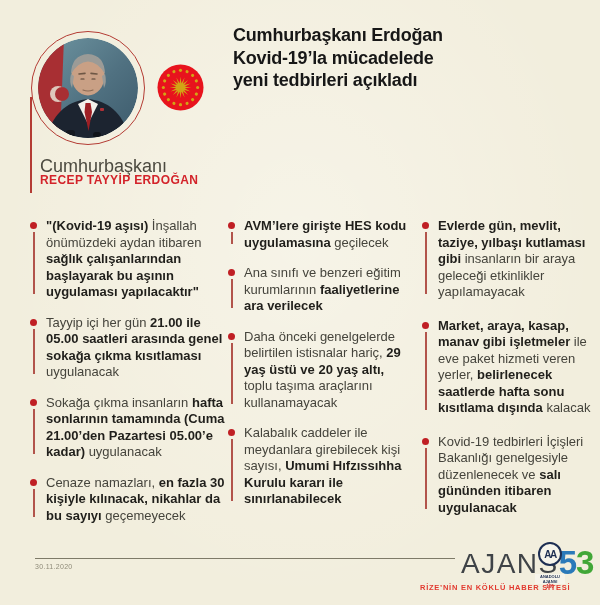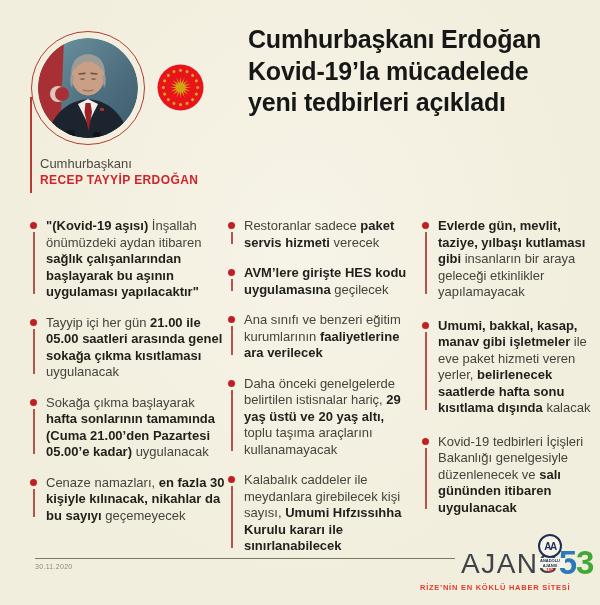--- a/index.html
+++ b/index.html
@@ -11,26 +11,26 @@
   }
   .canvas{position:absolute;inset:0;
     background:radial-gradient(ellipse at 50% 40%, rgba(255,255,252,.35), rgba(0,0,0,0) 70%),#f2eedd;}
 
   
   .ring{position:absolute;left:31px;top:31px;width:112px;height:112px;border:1.5px solid #b43c34;border-radius:50%;}
   .ring-tail{position:absolute;left:30px;top:97px;width:2px;height:96px;background:#b43c34;}
   .portrait{position:absolute;left:38px;top:38px;width:100px;height:100px;border-radius:50%;overflow:hidden;}
   .portrait svg{display:block;}
   .seal{position:absolute;left:157px;top:64px;width:47px;height:47px;}
-  .kicker{position:absolute;left:40px;top:156px;font-size:13px;color:#4c4a40;}
+  .kicker{position:absolute;left:40px;top:156px;font-size:18px;color:#4c4a40;}
   .name{position:absolute;left:40px;top:173px;font-size:12px;font-weight:800;letter-spacing:.4px;color:#d3232a;}
 
   
-  .title{position:absolute;left:248px;top:24px;width:352px;margin:0;
-    font-size:25px;line-height:1.26;font-weight:800;letter-spacing:-.2px;color:#171717;white-space:pre-line;}
+  .title{position:absolute;left:233px;top:24px;width:352px;margin:0;
+    font-size:18px;line-height:1.26;font-weight:800;letter-spacing:-.2px;color:#171717;white-space:pre-line;}
   .subtitle{position:absolute;left:237px;top:138px;width:356px;margin:0;
     font-size:13px;line-height:1.32;color:#45433a;}
 
   
   .col{position:absolute;top:218px;}
   .col1{left:28px;width:198px;}
   .col2{left:226px;width:184px;}
   .col3{left:420px;width:176px;}
   .item{position:relative;padding-left:18px;margin-bottom:14px;}
   .col3 .item{margin-bottom:17px;}
@@ -42,21 +42,21 @@
   
   .footer-line{position:absolute;left:35px;top:558px;width:420px;height:1px;background:#7e7a68;}
   .date{position:absolute;left:35px;top:563px;font-size:7px;color:#8f8b79;letter-spacing:.3px;}
   .logo-row{position:absolute;left:438px;top:548px;display:flex;align-items:flex-end;}
   .logo-ajans{font-size:28px;line-height:29px;font-weight:400;letter-spacing:1.5px;color:#3f4347;margin-left:23px;}
   .logo-5{font-size:33px;line-height:30px;font-weight:800;color:#2a79b9;letter-spacing:-1px;}
   .logo-3{font-size:33px;line-height:30px;font-weight:800;color:#41a737;}
   .tagline{position:absolute;left:420px;top:583px;width:171px;font-size:7.5px;font-weight:700;
     letter-spacing:.75px;color:#e2392f;white-space:nowrap;}
   .aa-badge{position:absolute;left:535px;top:534px;width:30px;text-align:center;}
-  .aa-circle{width:20px;height:20px;margin:0 auto;border:2px solid #1d2e52;border-radius:50%;
+  .aa-circle{width:20px;height:20px;margin:8px auto;border:2px solid #1d2e52;border-radius:50%;
     background:#f6f4ea;display:flex;align-items:center;justify-content:center;
     font-size:10px;font-weight:800;letter-spacing:-1.5px;color:#1d2e52;}
   .aa-sub{display:block;font-size:4px;font-weight:700;color:#1d2e52;letter-spacing:0;background:#f6f4ea;line-height:5px;}
   .aa-100{display:block;font-size:4.5px;font-weight:800;color:#d3232a;line-height:5px;}
 </style>
 </head>
 <body>
 
 <div class="canvas">
 
@@ -134,38 +134,33 @@
       <p class="txt"><span class="b">"(Kovid-19 aşısı)</span><span> İnşallah önümüzdeki aydan itibaren </span><span class="b">sağlık çalışanlarından başlayarak bu aşının uygulaması yapılacaktır"</span></p>
     </div>
     <div class="item">
       <span class="dot"></span>
       <span class="tick"></span>
       <p class="txt"><span>Tayyip içi her gün </span><span class="b">21.00 ile 05.00 saatleri arasında genel sokağa çıkma kısıtlaması</span><span> uygulanacak</span></p>
     </div>
     <div class="item">
       <span class="dot"></span>
       <span class="tick"></span>
-      <p class="txt"><span>Sokağa çıkma başlayarak </span><span class="b">hafta sonlarının tamamında (Cuma 21.00’den Pazartesi 05.00’e kadar)</span><span> uygulanacak</span></p>
+      <p class="txt"><span>Sokağa çıkma insanların </span><span class="b">hafta sonlarının tamamında (Cuma 21.00’den Pazartesi 05.00’e kadar)</span><span> uygulanacak</span></p>
     </div>
     <div class="item">
       <span class="dot"></span>
       <span class="tick"></span>
       <p class="txt"><span>Cenaze namazları, </span><span class="b">en fazla 30 kişiyle kılınacak, nikahlar da bu sayıyı</span><span> geçemeyecek</span></p>
     </div>
   </div>
 
   <div class="col col2">
     <div class="item">
       <span class="dot"></span>
       <span class="tick"></span>
-      <p class="txt"><span>Restoranlar sadece </span><span class="b">paket servis hizmeti</span><span> verecek</span></p>
-    </div>
-    <div class="item">
-      <span class="dot"></span>
-      <span class="tick"></span>
       <p class="txt"><span class="b">AVM’lere girişte HES kodu uygulamasına</span><span> geçilecek</span></p>
     </div>
     <div class="item">
       <span class="dot"></span>
       <span class="tick"></span>
       <p class="txt"><span>Ana sınıfı ve benzeri eğitim kurumlarının </span><span class="b">faaliyetlerine ara verilecek</span></p>
     </div>
     <div class="item">
       <span class="dot"></span>
       <span class="tick"></span>
@@ -180,21 +175,21 @@
 
   <div class="col col3">
     <div class="item">
       <span class="dot"></span>
       <span class="tick"></span>
       <p class="txt"><span class="b">Evlerde gün, mevlit, taziye, yılbaşı kutlaması gibi</span><span> insanların bir araya geleceği etkinlikler yapılamayacak</span></p>
     </div>
     <div class="item">
       <span class="dot"></span>
       <span class="tick"></span>
-      <p class="txt"><span class="b">Umumi, bakkal, kasap, manav gibi işletmeler</span><span> ile eve paket hizmeti veren yerler, </span><span class="b">belirlenecek saatlerde hafta sonu kısıtlama dışında</span><span> kalacak</span></p>
+      <p class="txt"><span class="b">Market, araya, kasap, manav gibi işletmeler</span><span> ile eve paket hizmeti veren yerler, </span><span class="b">belirlenecek saatlerde hafta sonu kısıtlama dışında</span><span> kalacak</span></p>
     </div>
     <div class="item">
       <span class="dot"></span>
       <span class="tick"></span>
       <p class="txt"><span>Kovid-19 tedbirleri İçişleri Bakanlığı genelgesiyle düzenlenecek ve </span><span class="b">salı gününden itibaren uygulanacak</span></p>
     </div>
   </div>
 
   <div class="footer-line"></div>
   <div class="date">30.11.2020</div>

